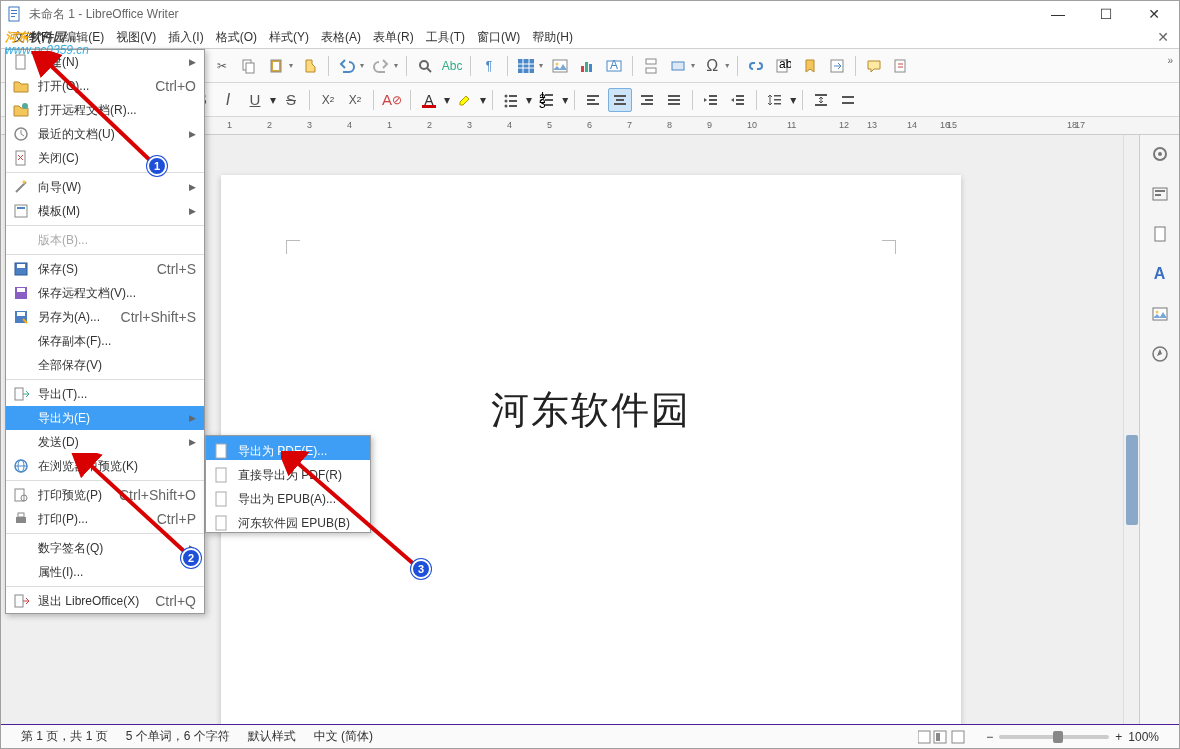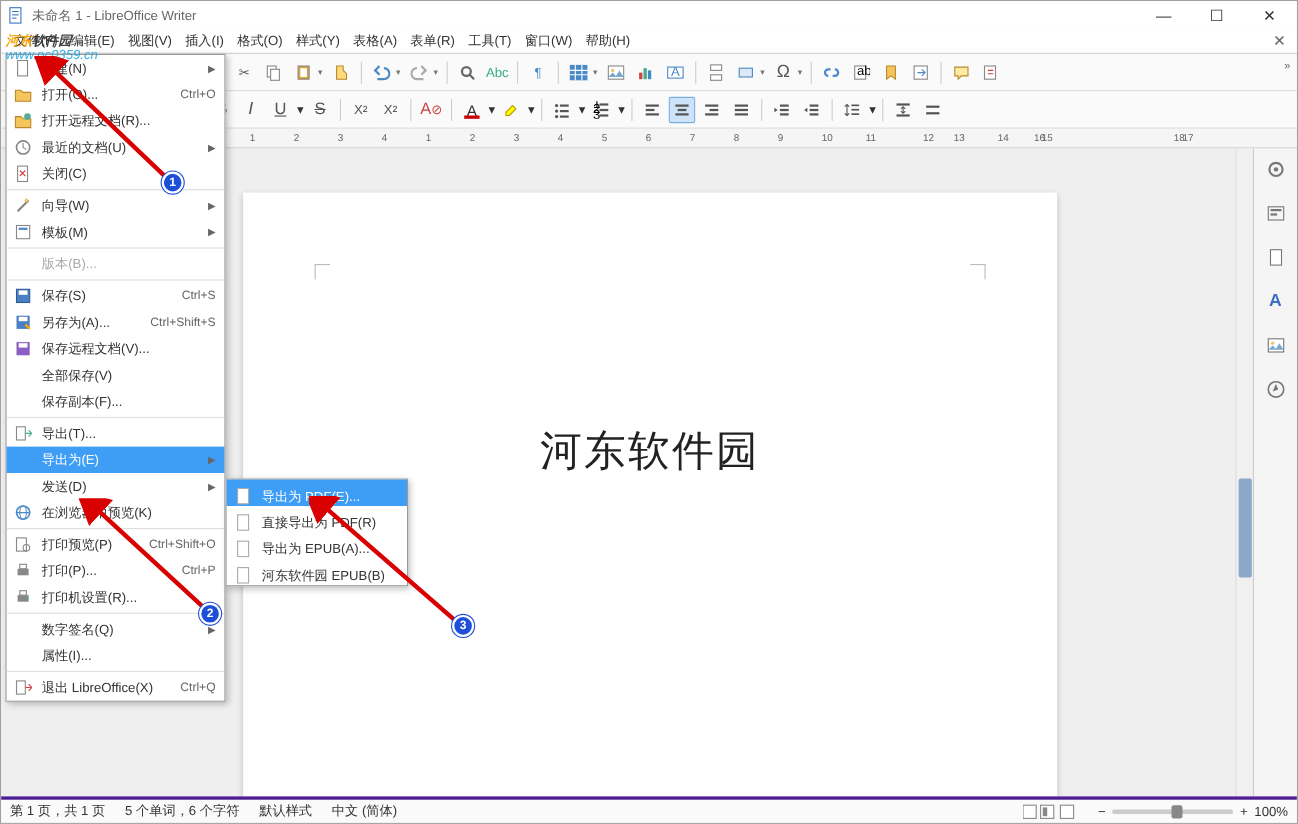--- a/index.html
+++ b/index.html
@@ -26,34 +26,34 @@
 .workspace{position:absolute;top:134px;left:0;right:40px;bottom:24px;background:#efefef;overflow:hidden}
 .page{position:absolute;left:220px;top:40px;width:740px;height:1040px;background:#fff;box-shadow:0 2px 6px rgba(0,0,0,.2)}
 .page .corner{position:absolute;width:14px;height:14px;border:1px solid #bbb}
 .page .tl{top:65px;left:65px;border-right:none;border-bottom:none}
 .page .tr{top:65px;right:65px;border-left:none;border-bottom:none}
 .page-text{position:absolute;top:210px;left:0;right:0;text-align:center;font-size:38px;font-family:"SimSun",serif;color:#222;letter-spacing:2px}
 .sidebar{position:absolute;right:0;top:134px;width:40px;bottom:24px;background:#f5f5f5;border-left:1px solid #ccc;display:flex;flex-direction:column;align-items:center;padding-top:6px;gap:14px}
 .sidebar .sbtn{width:26px;height:26px;display:flex;align-items:center;justify-content:center;color:#555}
 .vscroll{position:absolute;right:40px;top:134px;width:16px;bottom:24px;background:#f0f0f0;border-left:1px solid #ddd}
 .vscroll .thumb{position:absolute;top:300px;left:2px;width:12px;height:90px;background:#8aa8c8;border-radius:2px}
-.statusbar{position:absolute;bottom:0;left:0;right:0;height:24px;background:#fafafa;border-top:3px solid #4c1d95;display:flex;align-items:center;padding:0 8px;gap:18px;font-size:11px;color:#444}
+.statusbar{position:absolute;bottom:0;left:0;right:0;height:24px;background:#fafafa;border-top:1px solid #4c1d95;display:flex;align-items:center;padding:0 20px;gap:18px;font-size:11px;color:#444}
 .statusbar .spacer{flex:1}
 .zoom{display:flex;align-items:center;gap:6px}
 .zoom .track{width:110px;height:4px;background:#ccc;position:relative;border-radius:2px}
 .zoom .knob{position:absolute;left:54px;top:-4px;width:10px;height:12px;background:#888;border-radius:2px}
 
 .dropdown{position:absolute;left:4px;top:48px;width:200px;background:#fff;border:1px solid #9a9a9a;box-shadow:2px 2px 6px rgba(0,0,0,.25);z-index:50}
 .dropdown .row{display:flex;align-items:center;height:24px;padding:0 8px 0 6px;gap:8px;position:relative}
 .dropdown .row.hl{background:#3e9ef5;color:#fff}
 .dropdown .row.hl .lbl,.dropdown .row.hl .sc{color:#fff}
 .dropdown .row.disabled .lbl{color:#aaa}
 .dropdown .ic{width:18px;height:18px;display:inline-flex;align-items:center;justify-content:center;color:#666;flex-shrink:0}
 .dropdown .lbl{flex:1;white-space:nowrap}
-.dropdown .sc{color:#666;font-size:11px}
+.dropdown .sc{color:#666;font-size:14px}
 .dropdown .sub{font-size:9px;color:#666}
 .dropdown hr{border:none;border-top:1px solid #ddd;margin:2px 0}
 .submenu{position:absolute;left:204px;top:434px;width:166px;background:#fff;border:1px solid #9a9a9a;box-shadow:2px 2px 6px rgba(0,0,0,.25);z-index:51}
 .submenu .row{display:flex;align-items:flex-end;height:24px;padding:0 8px 0 6px;gap:8px}
 .submenu .row.hl{background:#3e9ef5}
 .submenu .row.hl .lbl{color:#fff}
 .submenu .ic{width:18px;height:18px;display:inline-flex;align-items:center;justify-content:center;color:#666;flex-shrink:0}
 .submenu .lbl{flex:1;white-space:nowrap}
 
 .watermark{position:absolute;left:4px;top:20px;z-index:80;pointer-events:none;opacity:.92}
@@ -553,44 +553,44 @@
           <rect x="2" y="2" width="12" height="12" fill="#4a7fc3" stroke="#2a5a99"></rect>
           <rect x="4" y="3" width="8" height="4" fill="#fff"></rect>
         </svg>
       </span>
       <span class="lbl">保存(S)</span>
       <span class="sc">Ctrl+S</span>
     </div>
     <div class="row">
       <span class="ic">
         <svg width="16" height="16">
+          <rect x="2" y="2" width="12" height="12" fill="#8a5fc3"></rect>
+          <rect x="4" y="3" width="8" height="4" fill="#fff"></rect>
+        </svg>
+      </span>
+      <span class="lbl">保存远程文档(V)...</span>
+    </div>
+    <div class="row">
+      <span class="ic">
+        <svg width="16" height="16">
           <rect x="2" y="2" width="12" height="12" fill="#4a7fc3"></rect>
           <rect x="4" y="3" width="8" height="4" fill="#fff"></rect>
           <path d="M10 10l4 4" stroke="#fa0" stroke-width="2"></path>
         </svg>
       </span>
       <span class="lbl">另存为(A)...</span>
       <span class="sc">Ctrl+Shift+S</span>
     </div>
     <div class="row">
-      <span class="ic">
-        <svg width="16" height="16">
-          <rect x="2" y="2" width="12" height="12" fill="#8a5fc3"></rect>
-          <rect x="4" y="3" width="8" height="4" fill="#fff"></rect>
-        </svg>
-      </span>
-      <span class="lbl">保存远程文档(V)...</span>
+      <span class="ic"></span>
+      <span class="lbl">保存副本(F)...</span>
     </div>
     <div class="row">
       <span class="ic"></span>
       <span class="lbl">全部保存(V)</span>
-    </div>
-    <div class="row">
-      <span class="ic"></span>
-      <span class="lbl">保存副本(F)...</span>
     </div>
     <hr>
     <div class="row">
       <span class="ic">
         <svg width="16" height="16">
           <rect x="2" y="2" width="8" height="12" fill="#fff" stroke="#888"></rect>
           <path d="M10 8h5M13 5l3 3-3 3" stroke="#4a8" fill="none"></path>
         </svg>
       </span>
       <span class="lbl">导出(T)...</span>
@@ -628,30 +628,20 @@
     </div>
     <div class="row">
       <span class="ic">
         <svg width="16" height="16">
           <rect x="3" y="6" width="10" height="6" fill="#888"></rect>
           <rect x="5" y="2" width="6" height="4" fill="#fff" stroke="#888"></rect>
         </svg>
       </span>
       <span class="lbl">打印(P)...</span>
       <span class="sc">Ctrl+P</span>
-    </div>
-    <div class="row">
-      <span class="ic">
-        <svg width="16" height="16">
-          <rect x="3" y="6" width="10" height="6" fill="#888"></rect>
-          <rect x="5" y="2" width="6" height="4" fill="#fff" stroke="#888"></rect>
-          <circle cx="12" cy="9" r="1" fill="#4a8"></circle>
-        </svg>
-      </span>
-      <span class="lbl">打印机设置(R)...</span>
     </div>
     <hr>
     <div class="row">
       <span class="ic"></span>
       <span class="lbl">数字签名(Q)</span>
       <span class="sub">▶</span>
     </div>
     <div class="row">
       <span class="ic"></span>
       <span class="lbl">属性(I)...</span>

